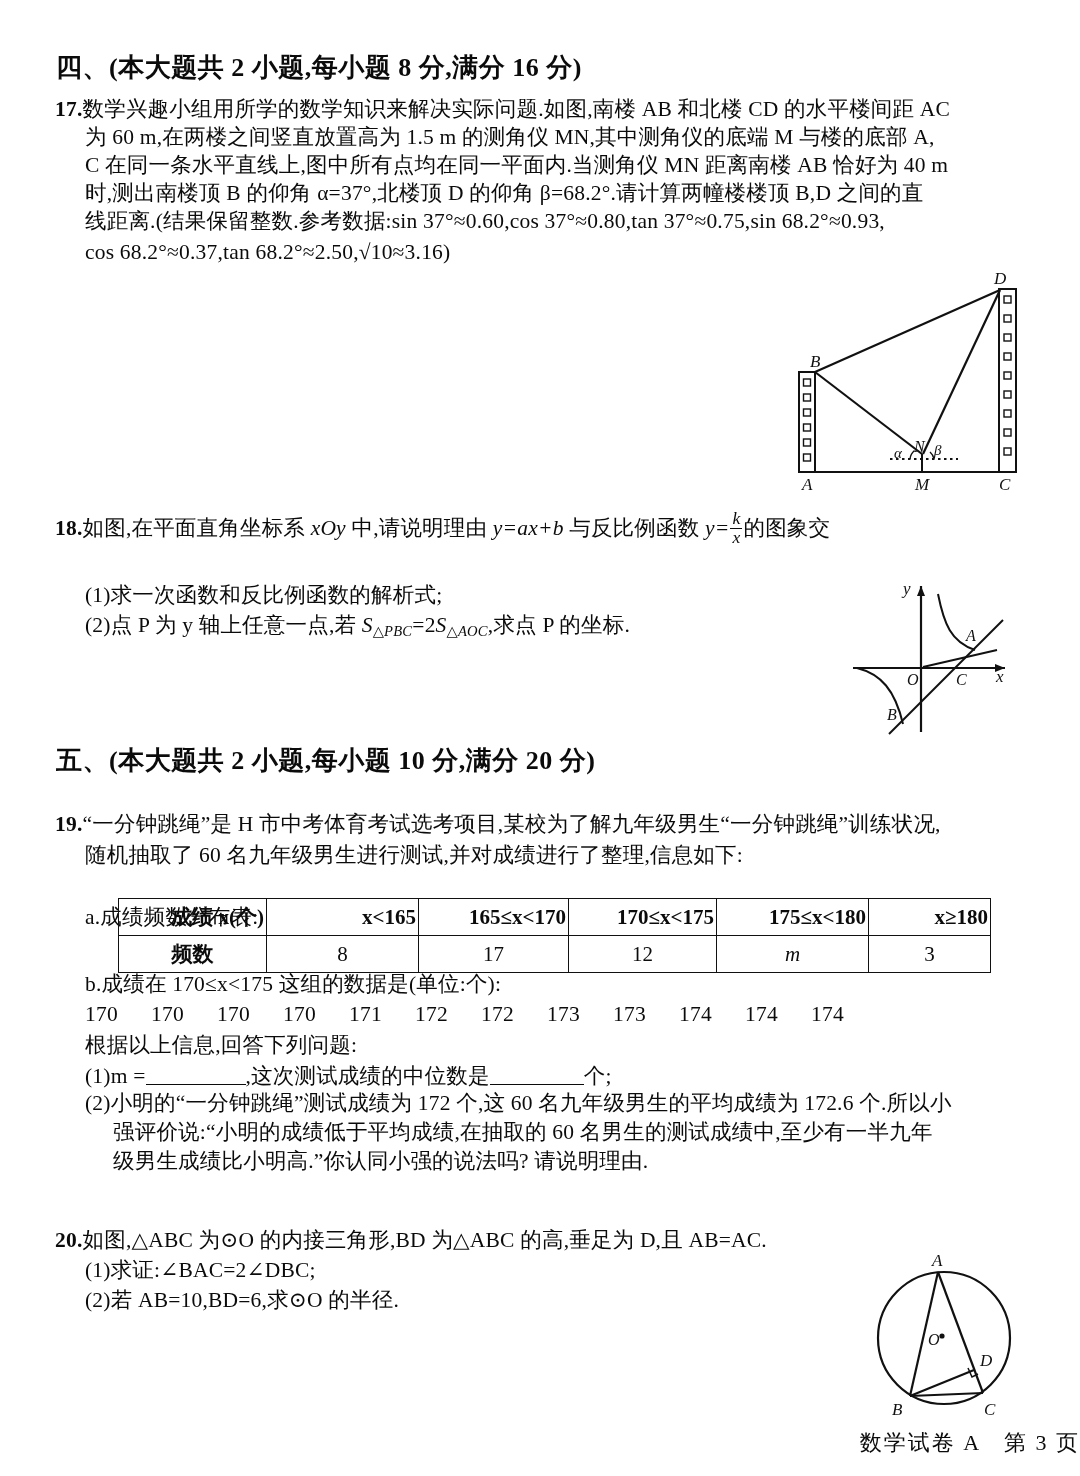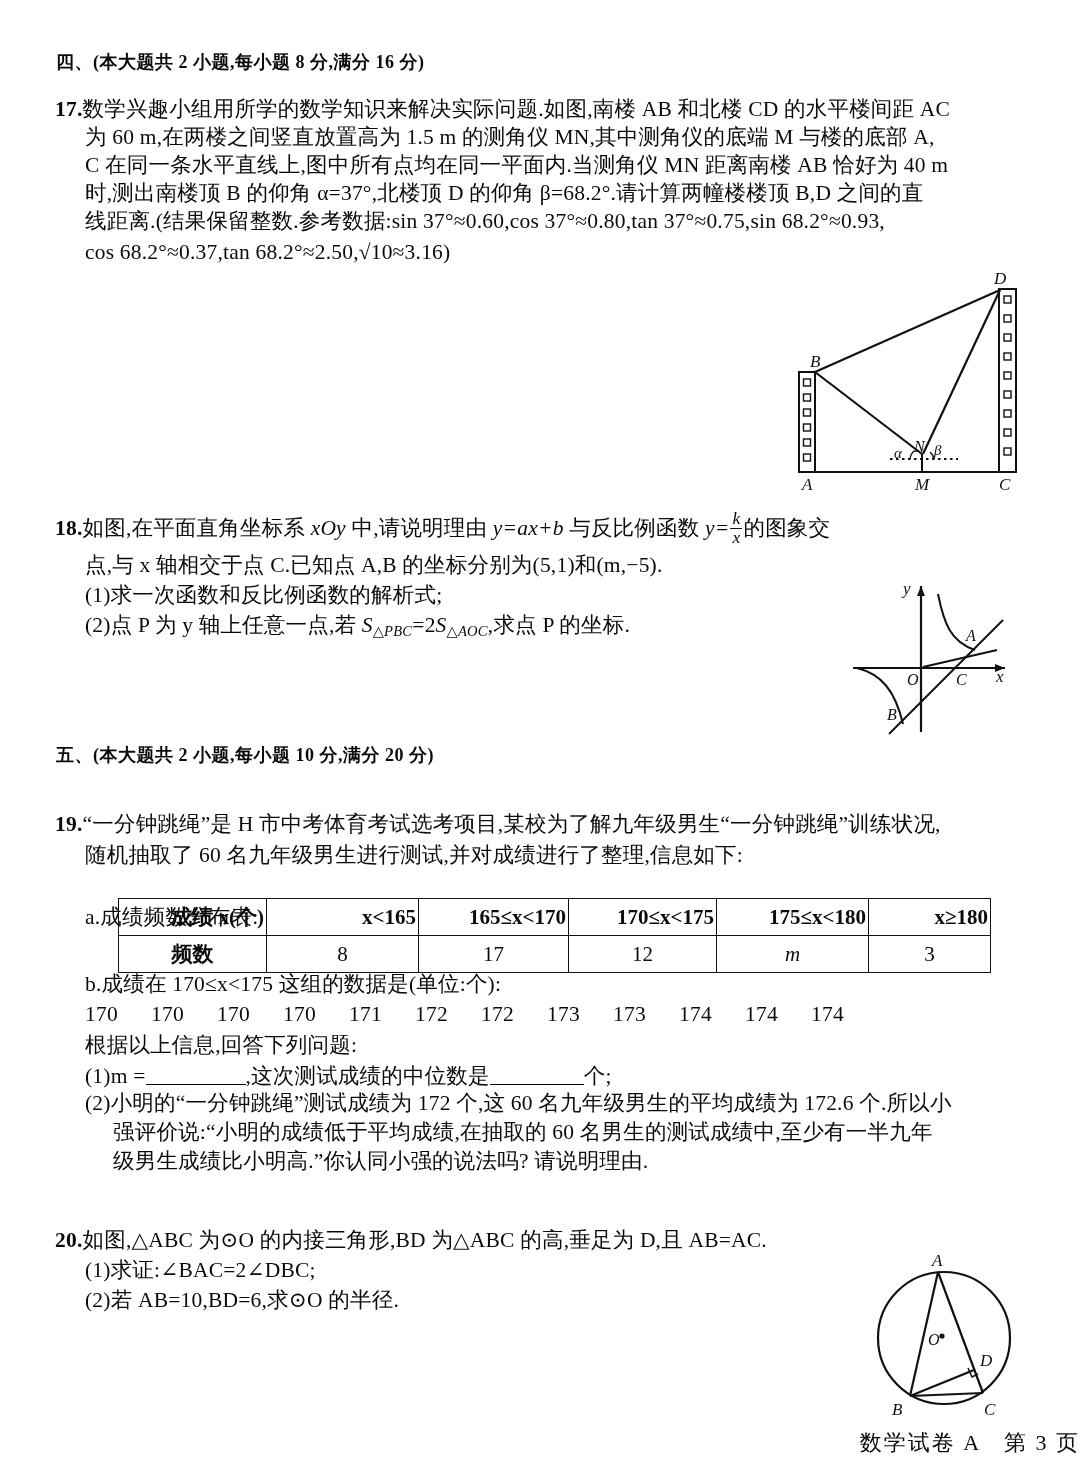--- a/index.html
+++ b/index.html
@@ -19,21 +19,21 @@
     position: absolute;
     left: 0; top: 0;
     width: 1080px;
     height: 1476px;
   }
 
   
   .sec-head {
     position: absolute;
     font-weight: bold;
-    font-size: 18px;
+    font-size: 26px;
     letter-spacing: 0.5px;
     white-space: nowrap;
   }
   .qline {
     position: absolute;
     font-size: 21.5px;
     line-height: 25px;
     white-space: nowrap;
     letter-spacing: 0.2px;
   }
@@ -164,21 +164,20 @@
       <text x="213" y="228" font-family="Liberation Serif, serif" font-style="italic" font-size="17" fill="#111">C</text>
       <text x="128" y="190" font-family="Liberation Serif, serif" font-style="italic" font-size="16" fill="#111">N</text>
       <text x="108" y="196" font-family="Liberation Serif, serif" font-style="italic" font-size="15" fill="#111">α</text>
       <text x="148" y="193" font-family="Liberation Serif, serif" font-style="italic" font-size="15" fill="#111">β</text>
     </svg>
   </div>
 
   <div class="qline" style="left:55px; top:510px;">
     <span class="qnum">18.</span><span>如图,在平面直角坐标系 </span><span class="mi">xOy</span><span> 中,请说明理由 </span><span class="mi">y=ax+b</span><span> 与反比例函数 </span><span class="mi">y=</span><span class="frac"><span class="num mi">k</span><span class="den mi">x</span></span><span>的图象交</span>
   </div>
-  <div class="qline" style="left:85px; top:553px;">点,与 x 轴相交于点 C.已知点 A,B 的坐标分别为(5,1)和(m,−5).</div>
   <div class="qline" style="left:85px; top:583px;">(1)求一次函数和反比例函数的解析式;</div>
   <div class="qline" style="left:85px; top:613px;">
     <span>(2)点 P 为 y 轴上任意一点,若 </span><span class="mi">S</span><span class="sub">△PBC</span><span>=2</span><span class="mi">S</span><span class="sub">△AOC</span><span>,求点 P 的坐标.</span>
   </div>
 
   <div class="figure" style="left:845px; top:572px; width:175px; height:168px;">
     <svg width="175" height="168" viewBox="0 0 175 168">
 
       <line x1="8" y1="96" x2="160" y2="96" stroke="#111" stroke-width="2.2"></line>
       <polygon points="160,96 150,92 150,100" fill="#111"></polygon>

